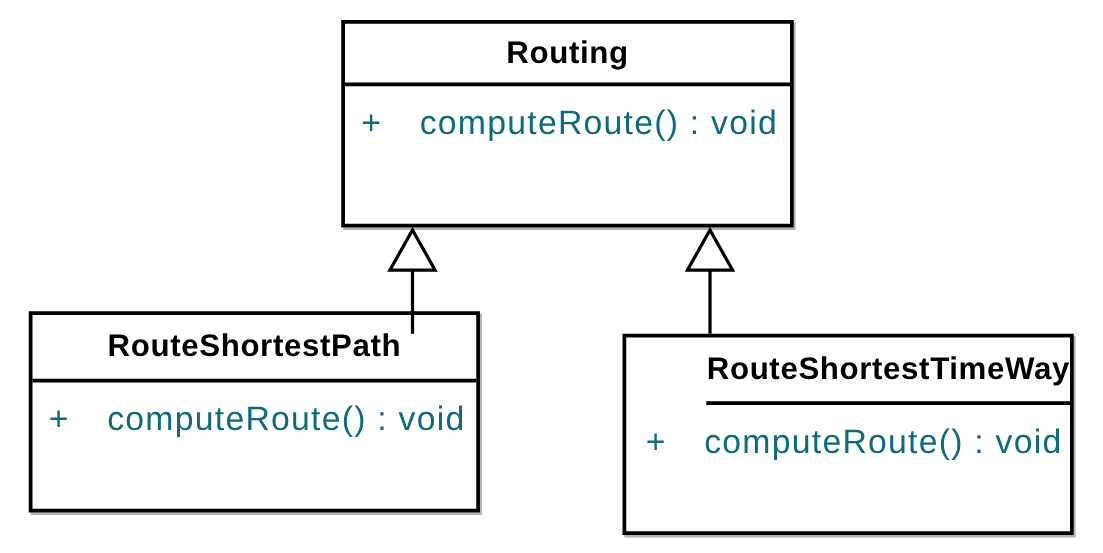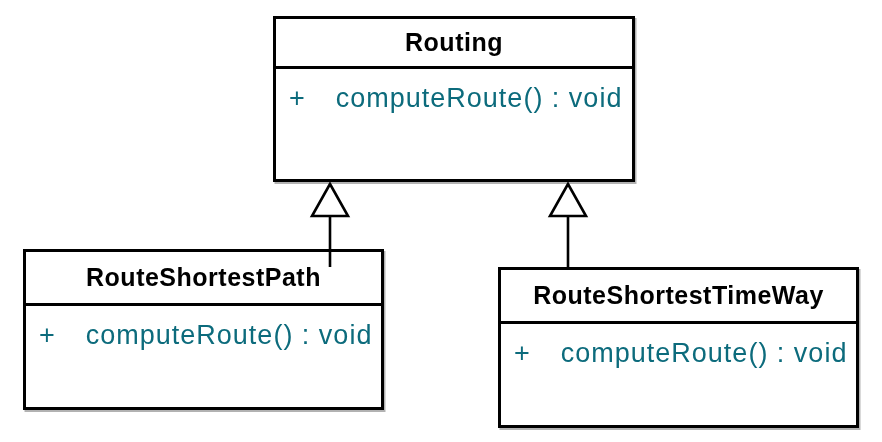--- a/index.html
+++ b/index.html
@@ -17,21 +17,21 @@
   .class-box {
     position: absolute;
     background: #ffffff;
     border: 3px solid var(--border-color, #000000);
     box-shadow: 1.5px 2px 0 rgba(0,0,0,0.30);
     display: flex;
     flex-direction: column;
   }
   .class-box--routing   { left: 273px; top: 16px;  width: 362px; height: 166px; }
   .class-box--path      { left: 23px;  top: 249px; width: 361px; height: 161px; }
-  .class-box--timeway   { left: 498px; top: 267px; width: 361px; height: 161px; }
+  .class-box--timeway   { left: 498px; top: 267px; width: 361px; height: 161px; align-items: flex-end; }
 
   .class-title {
     border-bottom: 3px solid var(--border-color, #000000);
     display: flex;
     align-items: center;
     justify-content: center;
     font-weight: bold;
     font-size: 25px;
     letter-spacing: 0.5px;
     color: #000000;

